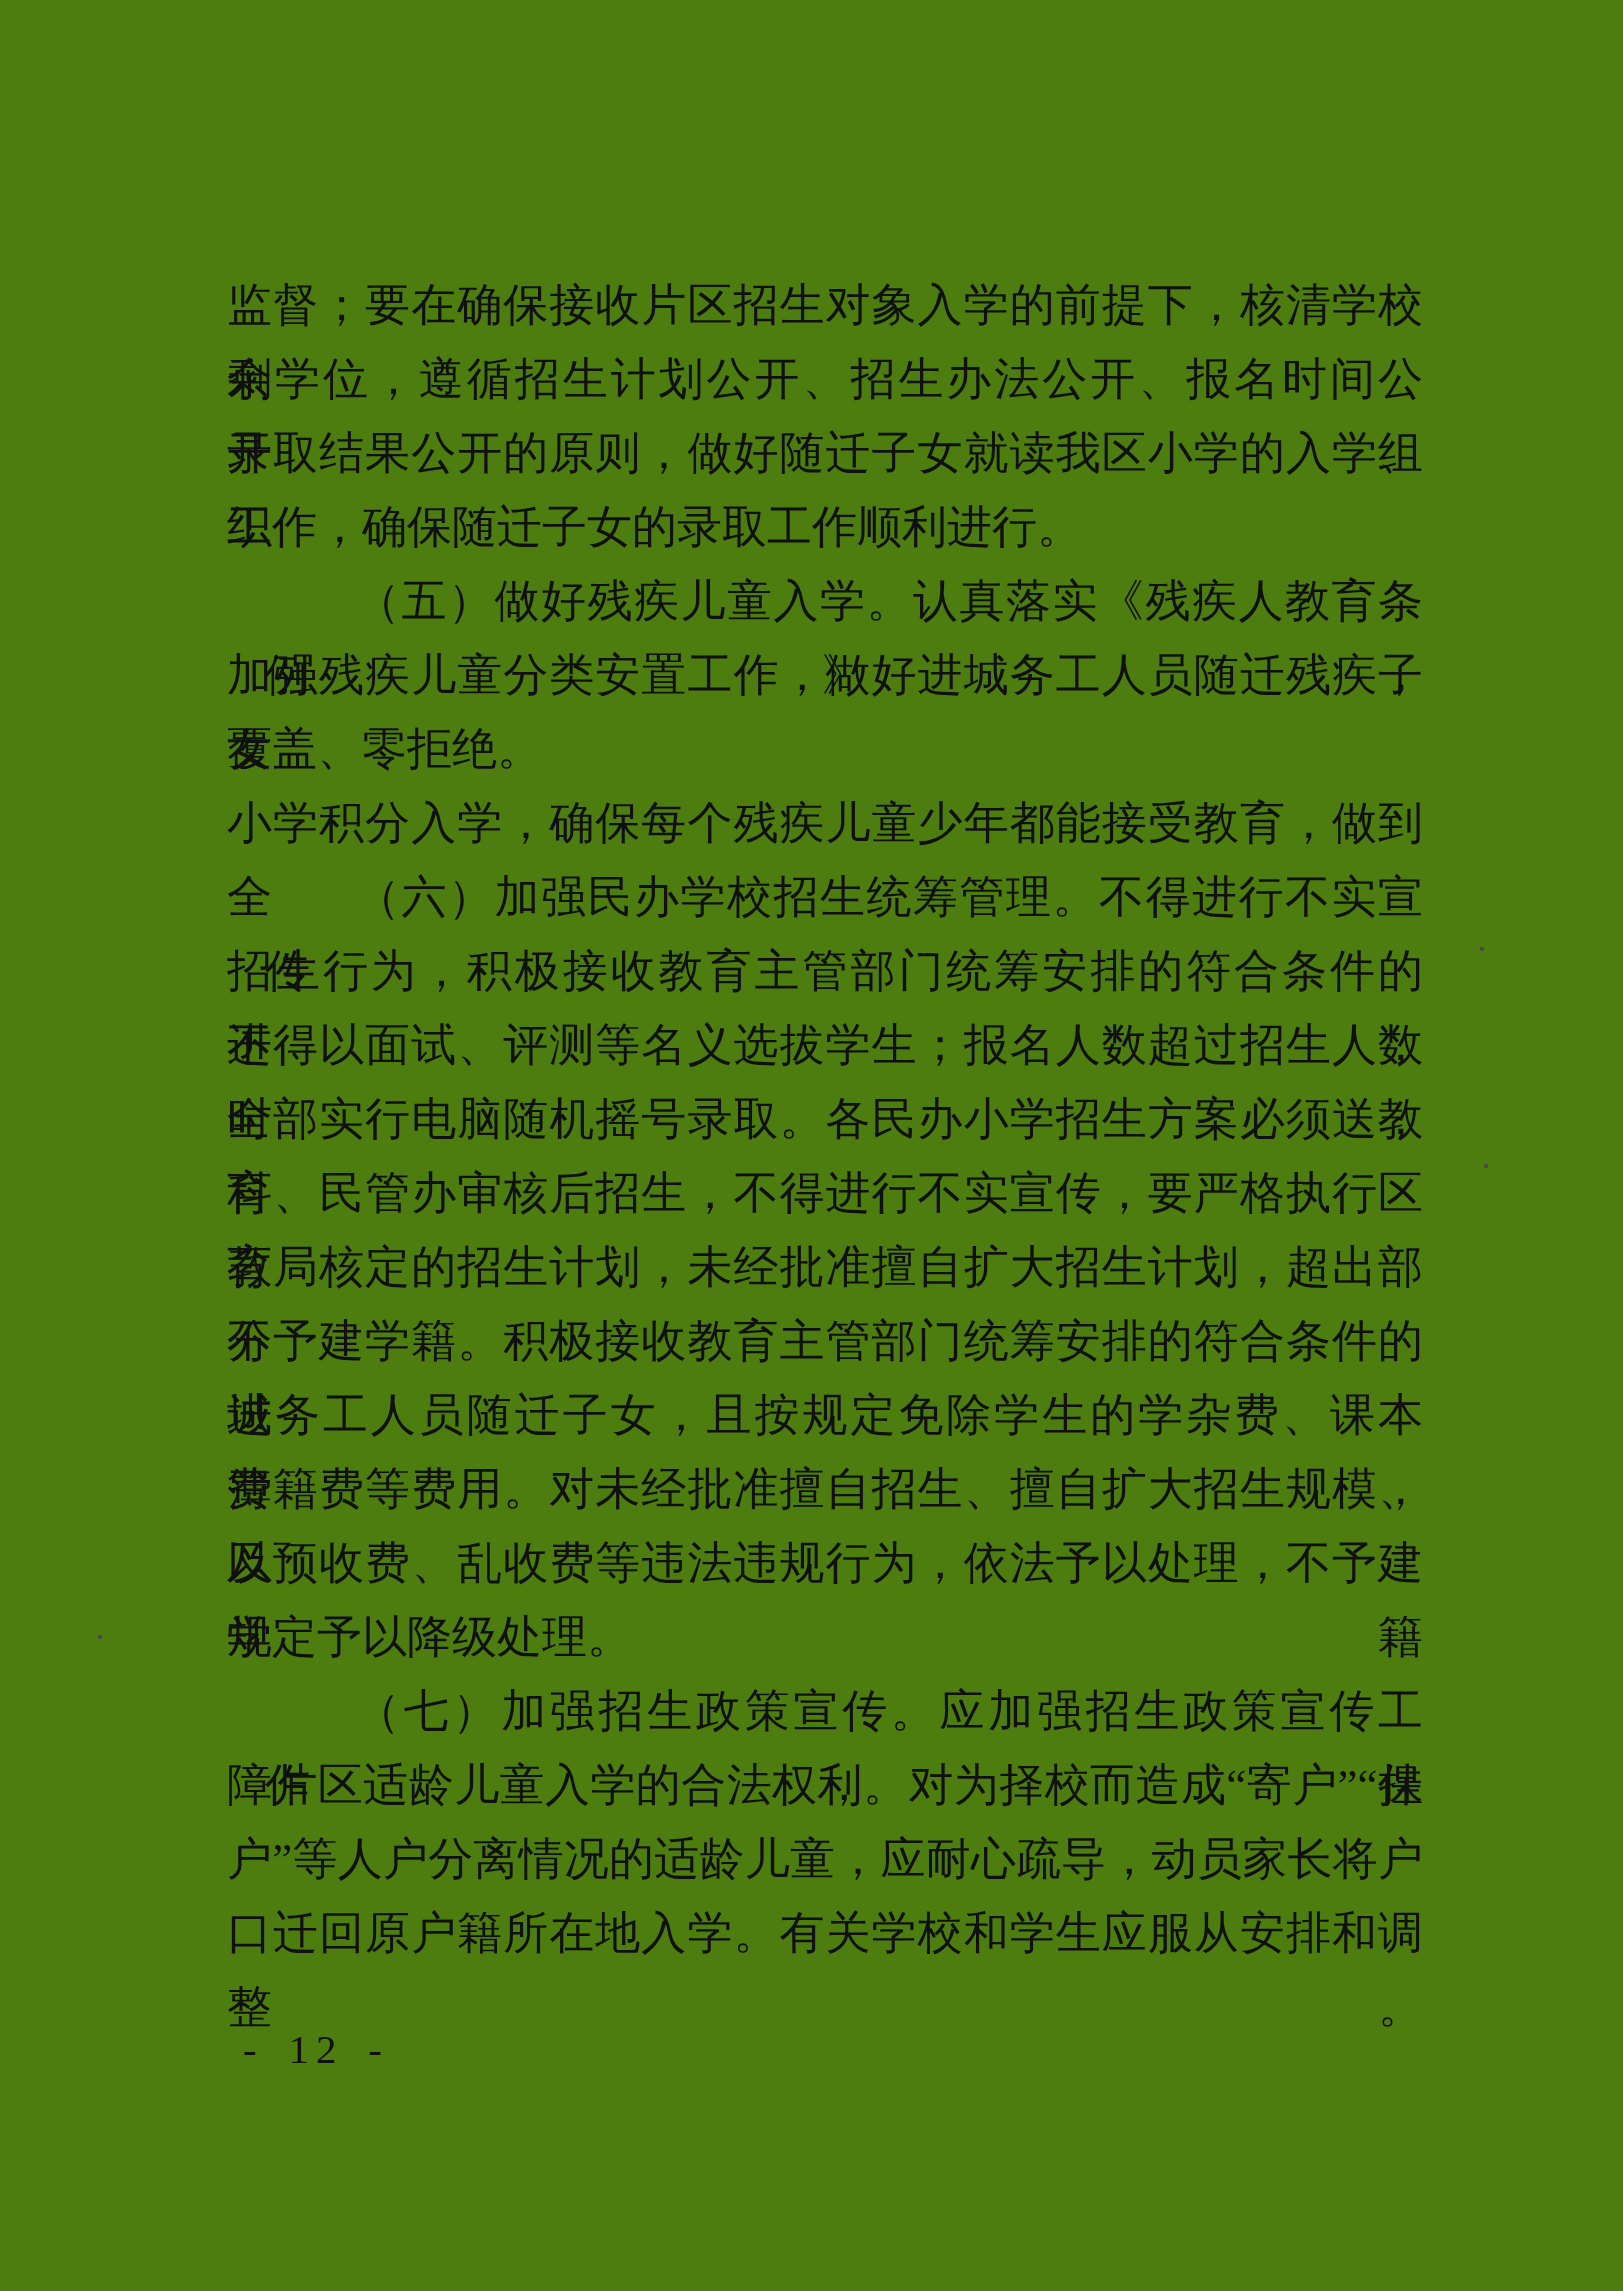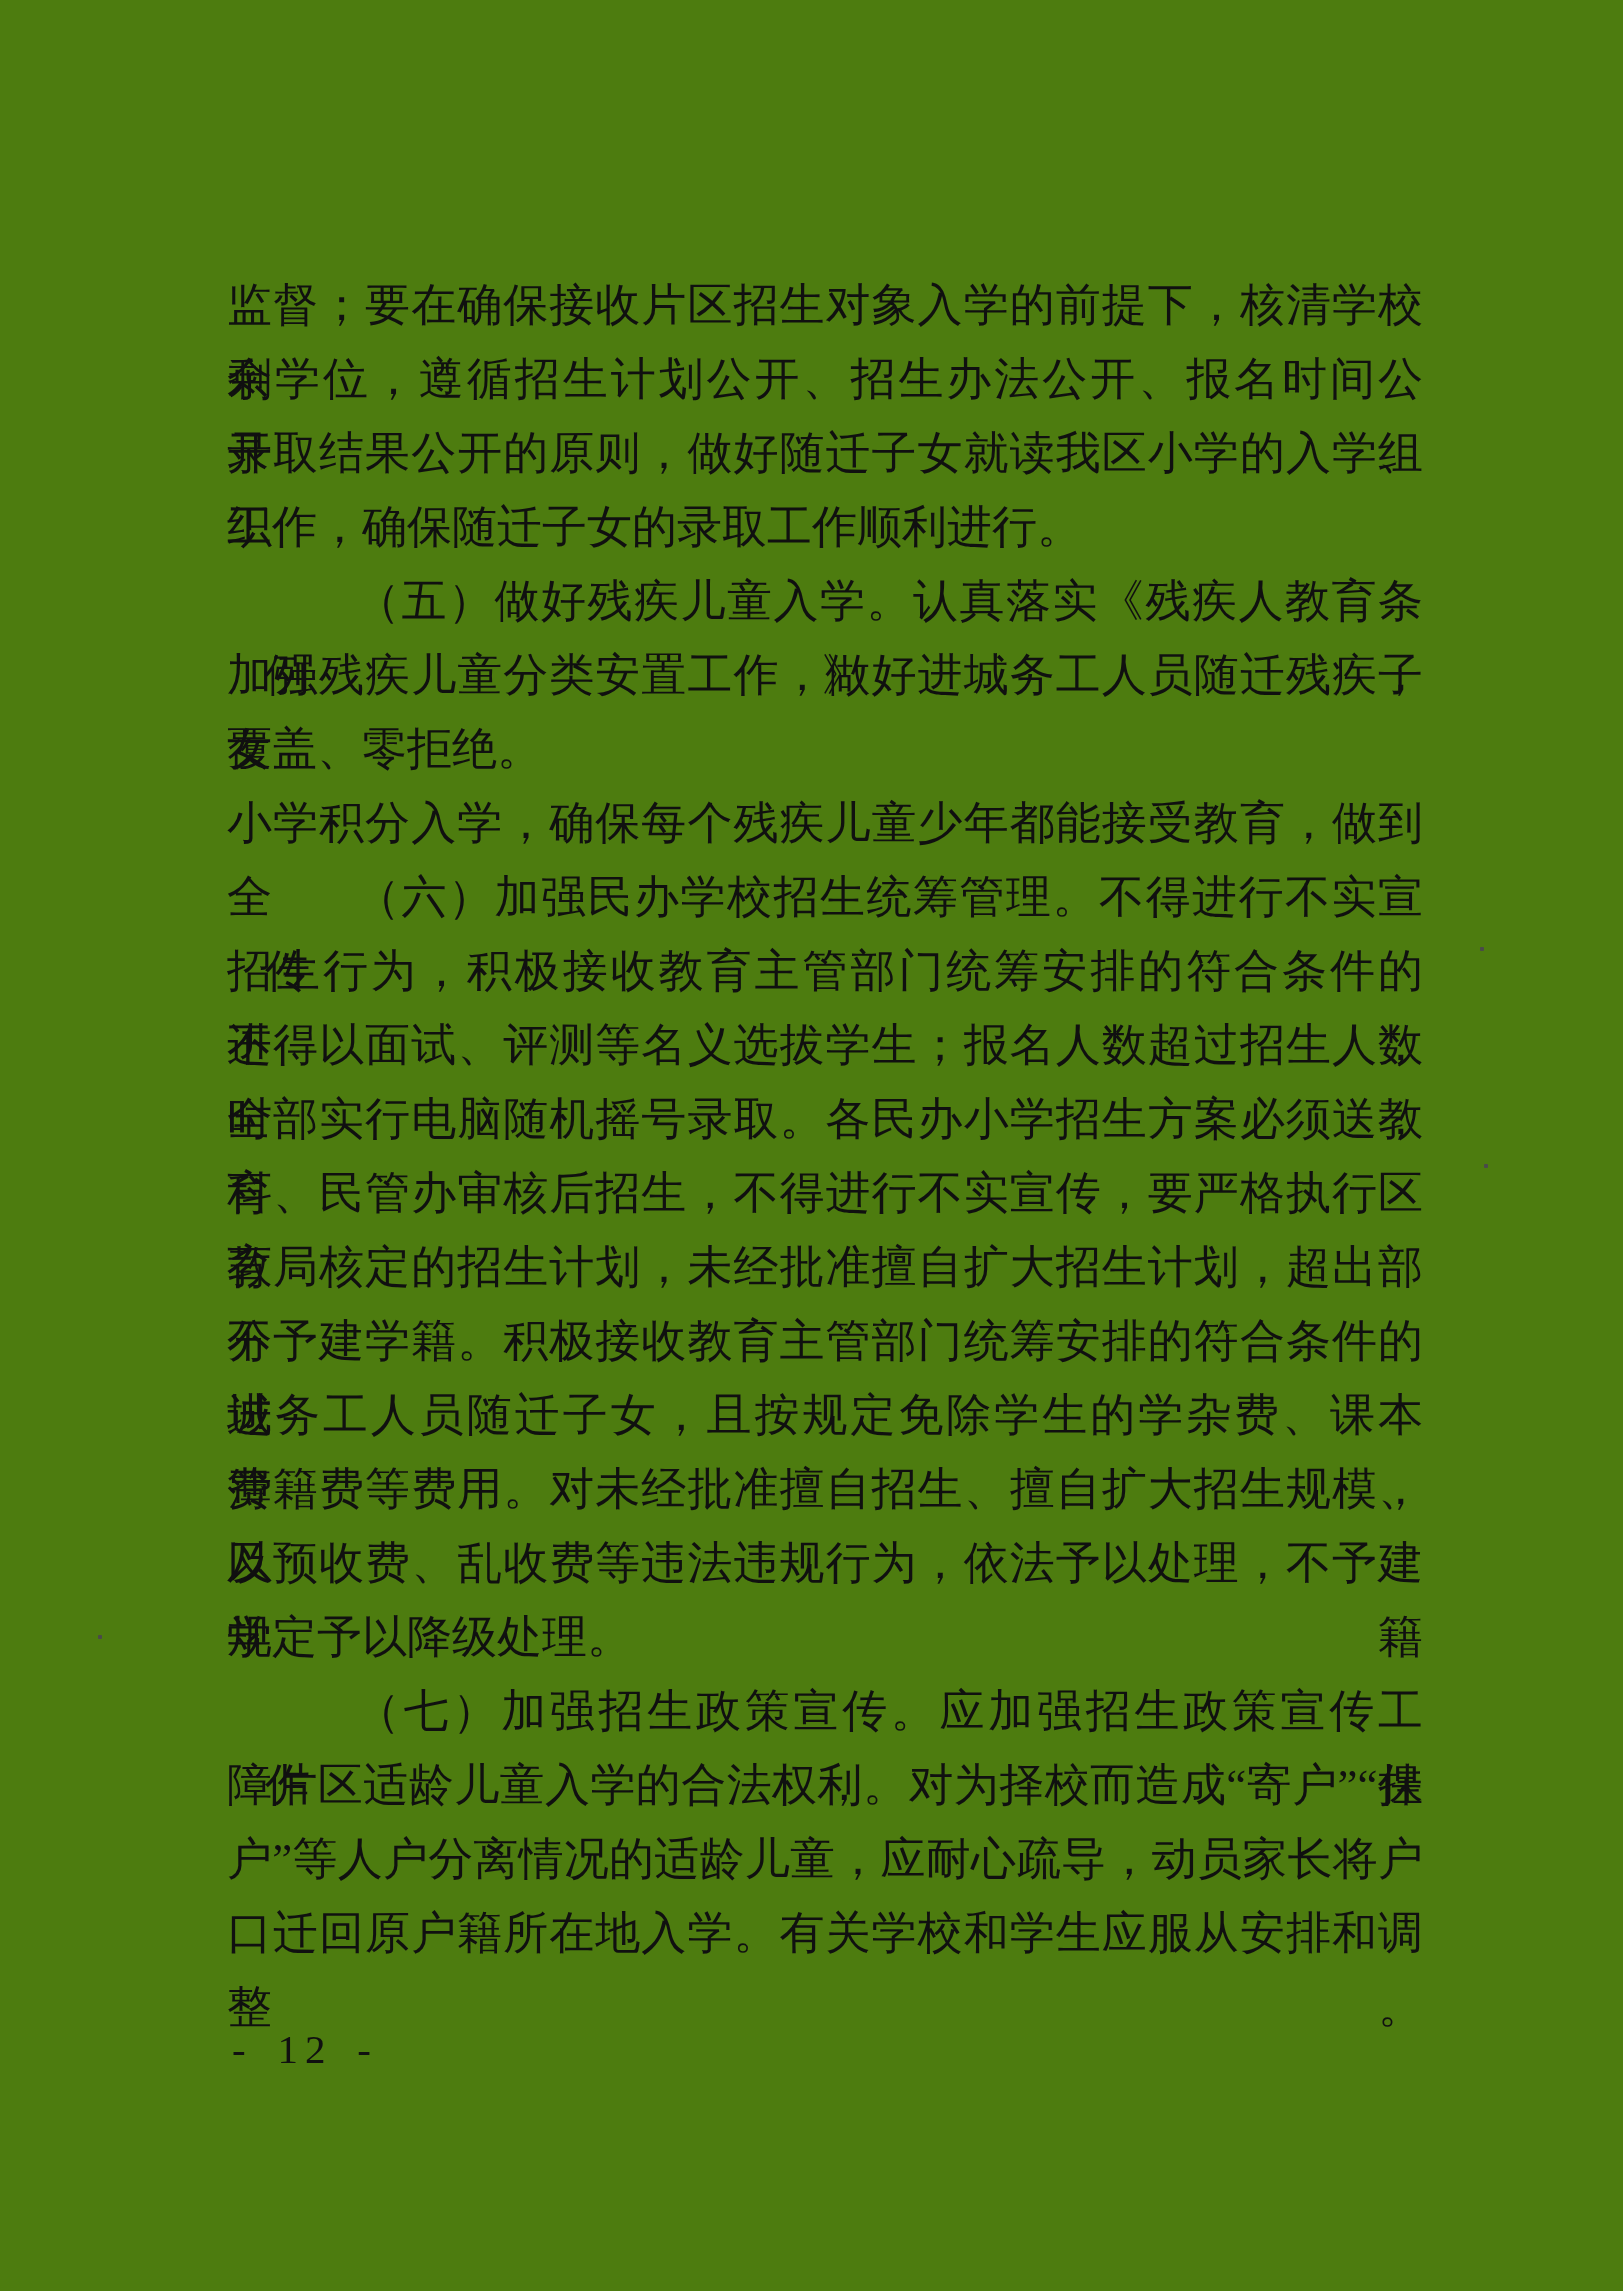--- a/index.html
+++ b/index.html
@@ -39,21 +39,21 @@
   .line.end {
     text-align: left;
     text-align-last: left;
   }
   .line.start {
     text-indent: 2em;
     margin-left: 38px;
   }
   .page-number {
     position: absolute;
-    left: 232px;
+    left: 243px;
     top: 2025px;
     font-size: 41px;
     letter-spacing: 6.9px;
     word-spacing: 7.8px;
     color: #101010;
     font-family: "Liberation Serif", "DejaVu Serif", serif;
   }
   .speck {
     position: absolute;
     background: #4a4a4a;

